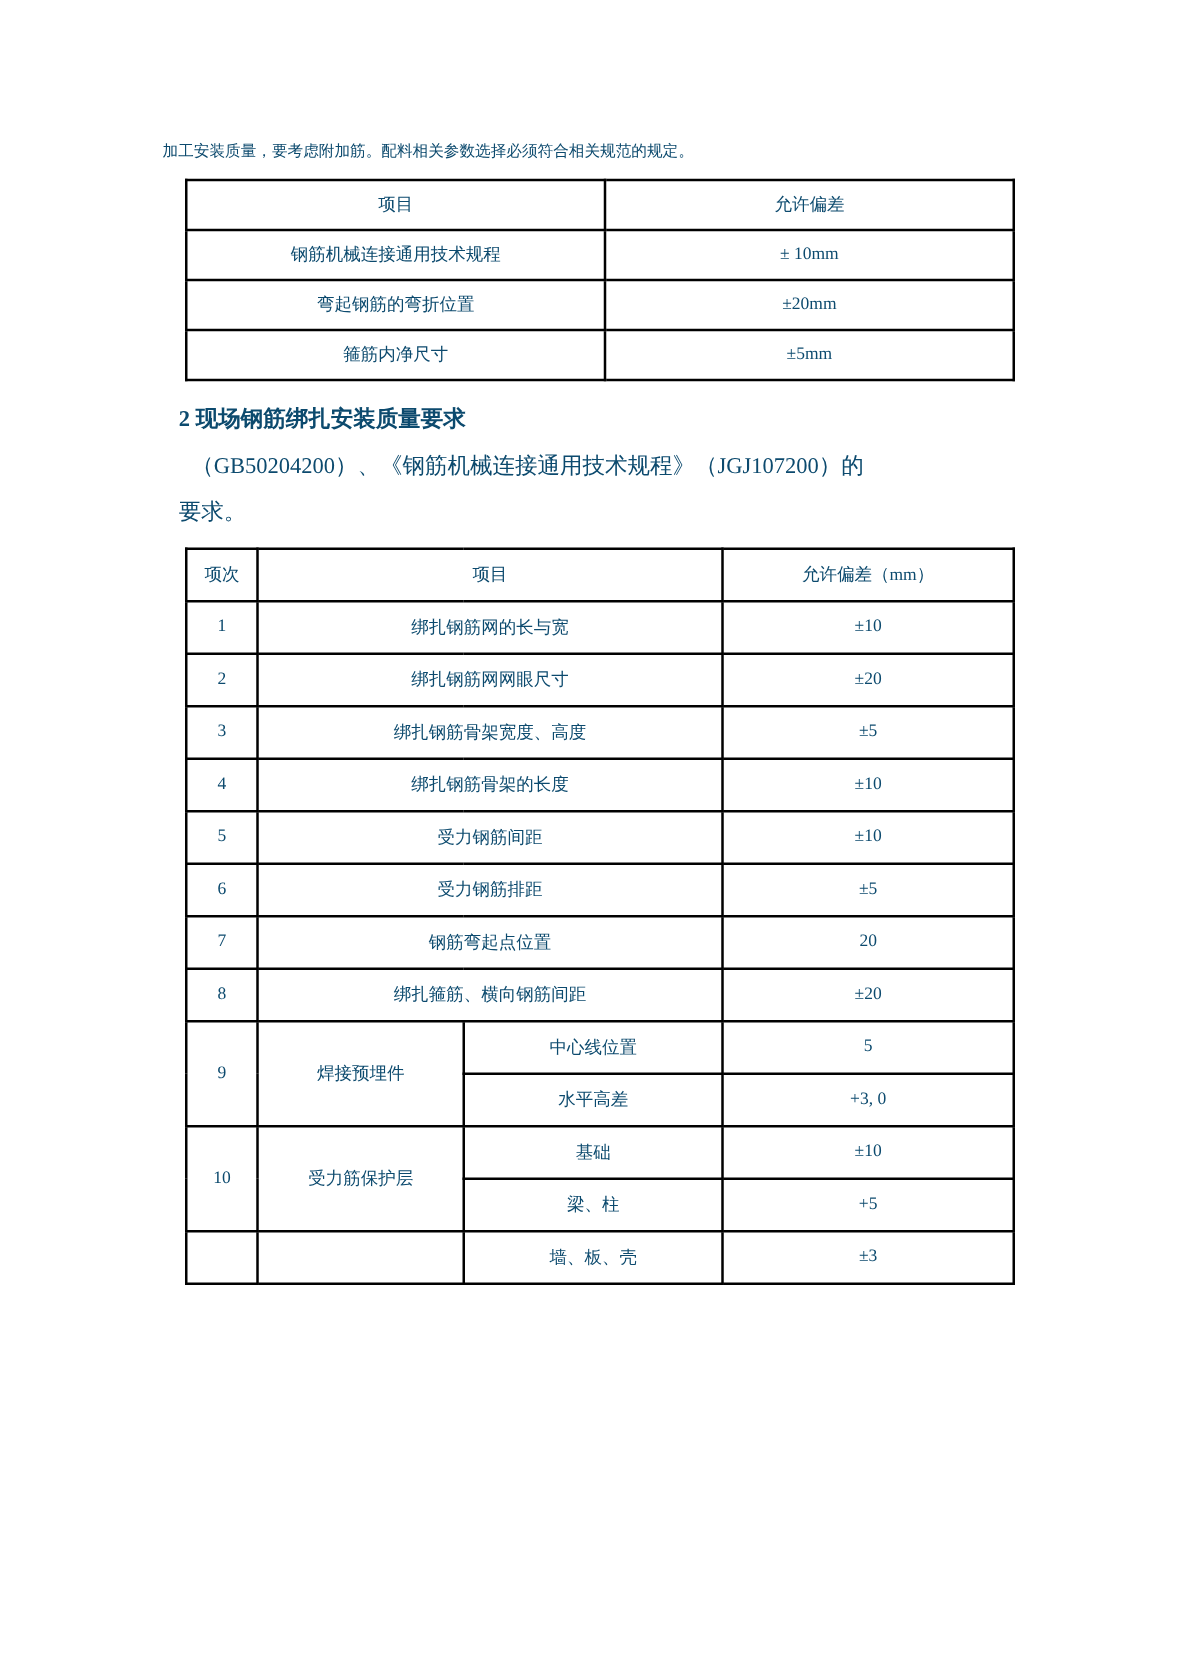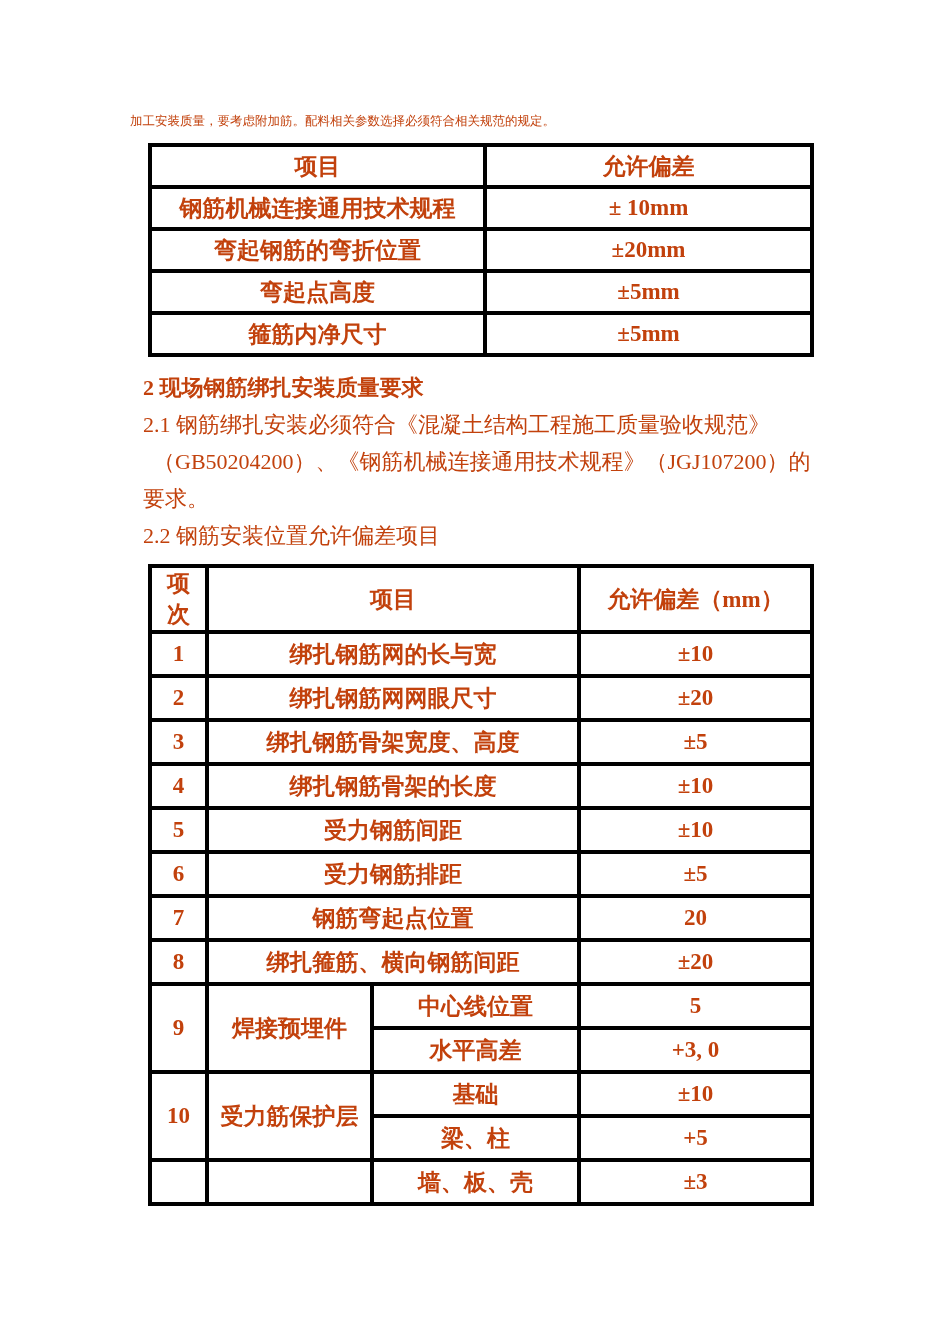--- a/index.html
+++ b/index.html
@@ -4,50 +4,50 @@
 <style>
   html, body { margin: 0; padding: 0; background: #ffffff; }
   .page {
     position: relative;
     width: 950px;
     height: 1344px;
     background: #ffffff;
     box-sizing: border-box;
     padding: 113px 118px 40px 130px;
     font-family: "Liberation Serif", "DejaVu Serif", serif;
-    color: #c2410c;
+    color: #0c4a6e;
   }
   .small-note {
     font-size: 12.5px;
     line-height: 16px;
     margin: 0 0 13px 0;
   }
   .para {
     font-size: 20.5px;
     line-height: 44px;
     margin: 0 0 0 13px;
   }
   .bold { font-weight: bold; }
   .sec-line {
-    font-size: 22px;
+    font-size: 18px;
     line-height: 37px;
     margin: 0 0 0 13px;
   }
   .indent1 { padding-left: 10px; }
   table {
     border-collapse: collapse;
     table-layout: fixed;
     margin-left: 18px;
   }
   td, th {
-    border: 4px solid #000000;
-    font-weight: bold;
+    border: 2px solid #000000;
+    font-weight: normal;
     text-align: center;
     vertical-align: middle;
-    font-size: 23px;
+    font-size: 14px;
     padding: 0 4px;
     overflow: hidden;
   }
   .t1 { width: 662px; margin-top: 14px; margin-bottom: 12px; }
   .t1 td, .t1 th { height: 38px; }
   .t2 { width: 662px; margin-top: 10px; }
   .t2 td { height: 40px; }
   .sp-above { margin-top: 6px; }
 </style>
 </head>
@@ -71,35 +71,29 @@
     </tr>
     <tr>
       <td>钢筋机械连接通用技术规程</td>
       <td>± 10mm</td>
     </tr>
     <tr>
       <td>弯起钢筋的弯折位置</td>
       <td>±20mm</td>
     </tr>
     <tr>
-      <td>弯起点高度</td>
-      <td>±5mm</td>
-    </tr>
-    <tr>
       <td>箍筋内净尺寸</td>
       <td>±5mm</td>
     </tr>
   </tbody>
     </table>
 
   <p class="sec-line bold sp-above">2 现场钢筋绑扎安装质量要求</p>
-  <p class="sec-line">2.1 钢筋绑扎安装必须符合《混凝土结构工程施工质量验收规范》</p>
   <p class="sec-line indent1">（GB50204200）、《钢筋机械连接通用技术规程》（JGJ107200）的</p>
   <p class="sec-line">要求。</p>
-  <p class="sec-line">2.2 钢筋安装位置允许偏差项目</p>
 
   <table class="t2">
     <colgroup>
       <col style="width:57px">
       <col style="width:165px">
       <col style="width:207px">
       <col style="width:233px">
     </colgroup>
     <tbody>
         <tr>

